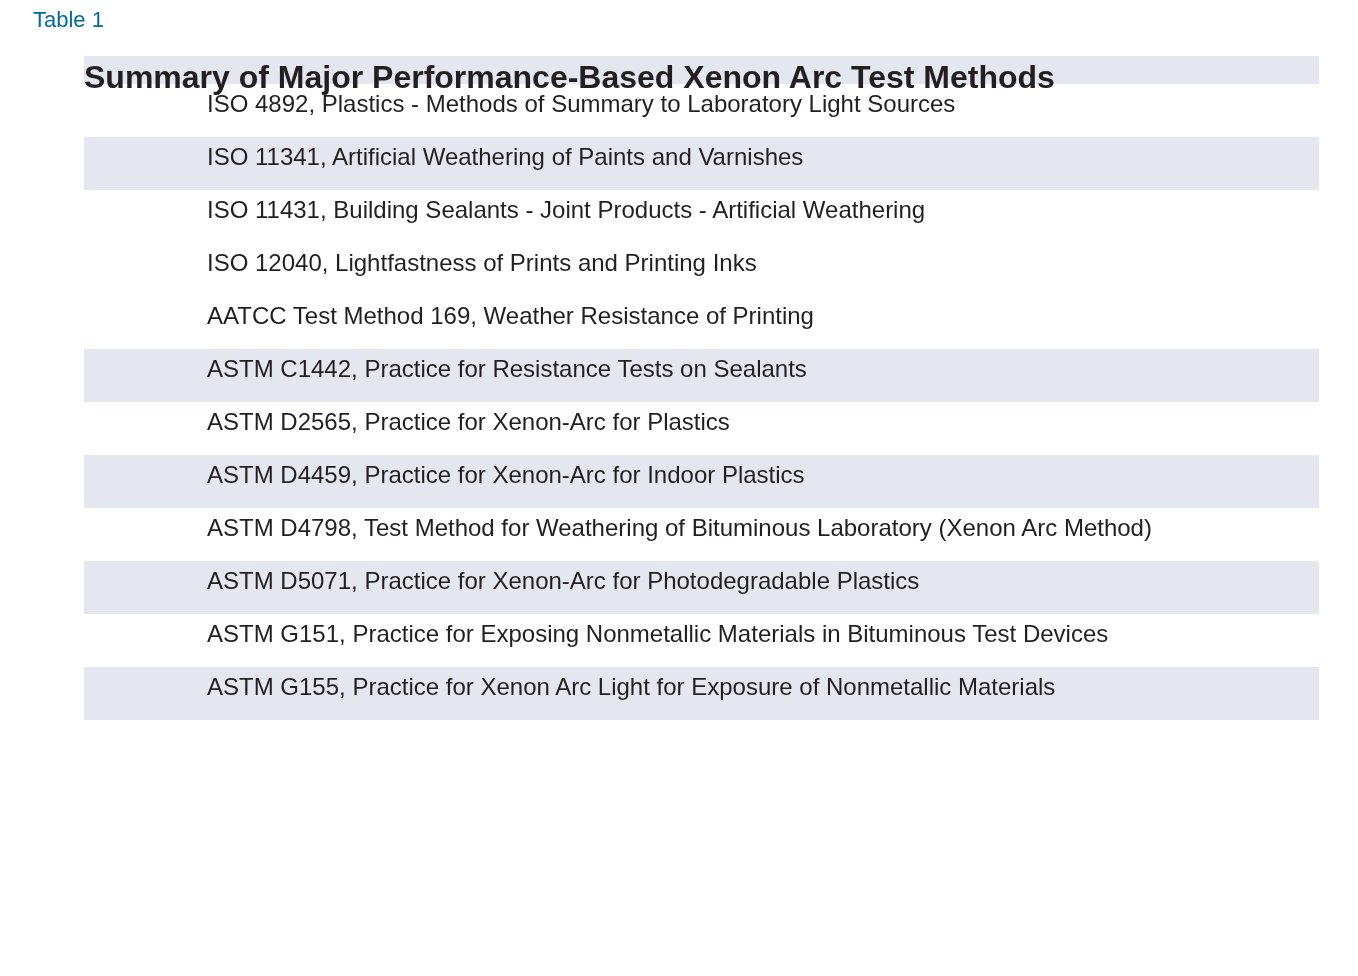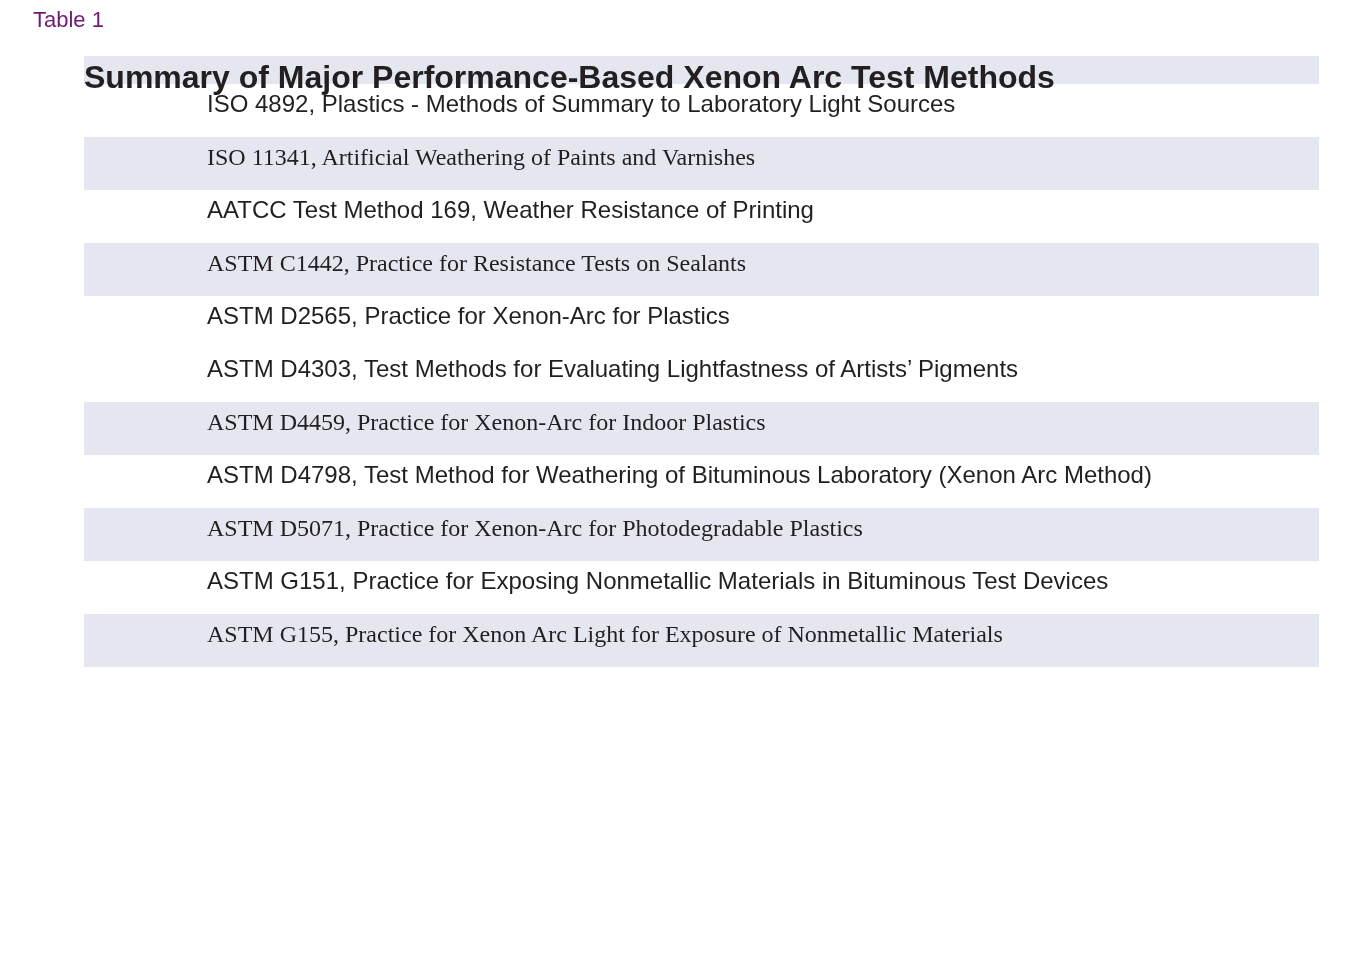--- a/index.html
+++ b/index.html
@@ -15,21 +15,21 @@
     font-family: "Liberation Sans", "DejaVu Sans", sans-serif;
     position: relative;
     overflow: hidden;
   }
   .table-caption {
     position: absolute;
     left: 33px;
     top: 8px;
     font-size: 22px;
     line-height: 24px;
-    color: #701a75;
+    color: #0369a1;
   }
   .xenon-table {
     position: absolute;
     left: 84px;
     top: 56px;
     width: 1235px;
   }
   .header-row {
     height: 28px;
     background: var(--row-shaded);
@@ -41,35 +41,36 @@
   }
   .row {
     height: 53px;
     padding: 7px 20px 0 123px;
     font-size: 24px;
     line-height: 26px;
     color: var(--text);
     white-space: nowrap;
   }
   .row.plain  { background: var(--row-plain); }
-  .row.shaded { background: var(--row-shaded); font-family: Liberation Serif, serif; }
+  .row.shaded { background: var(--row-shaded); }
 </style>
 </head>
 <body>
 
 <div class="table-caption">Table 1</div>
 
 <div class="xenon-table">
   <div class="header-row">Summary of Major Performance-Based Xenon Arc Test Methods</div>
   <div id="table-body">
       <div class="row plain">ISO 4892, Plastics - Methods of Summary to Laboratory Light Sources</div>
       <div class="row shaded">ISO 11341, Artificial Weathering of Paints and Varnishes</div>
+      <div class="row plain">ISO 11431, Building Sealants - Joint Products - Artificial Weathering</div>
+      <div class="row plain">ISO 12040, Lightfastness of Prints and Printing Inks</div>
       <div class="row plain">AATCC Test Method 169, Weather Resistance of Printing</div>
       <div class="row shaded">ASTM C1442, Practice for Resistance Tests on Sealants</div>
       <div class="row plain">ASTM D2565, Practice for Xenon-Arc for Plastics</div>
-      <div class="row plain">ASTM D4303, Test Methods for Evaluating Lightfastness of Artists’ Pigments</div>
       <div class="row shaded">ASTM D4459, Practice for Xenon-Arc for Indoor Plastics</div>
       <div class="row plain">ASTM D4798, Test Method for Weathering of Bituminous Laboratory (Xenon Arc Method)</div>
       <div class="row shaded">ASTM D5071, Practice for Xenon-Arc for Photodegradable Plastics</div>
       <div class="row plain">ASTM G151, Practice for Exposing Nonmetallic Materials in Bituminous Test Devices</div>
       <div class="row shaded">ASTM G155, Practice for Xenon Arc Light for Exposure of Nonmetallic Materials</div>
     </div>
 </div>
 
 </body></html>

